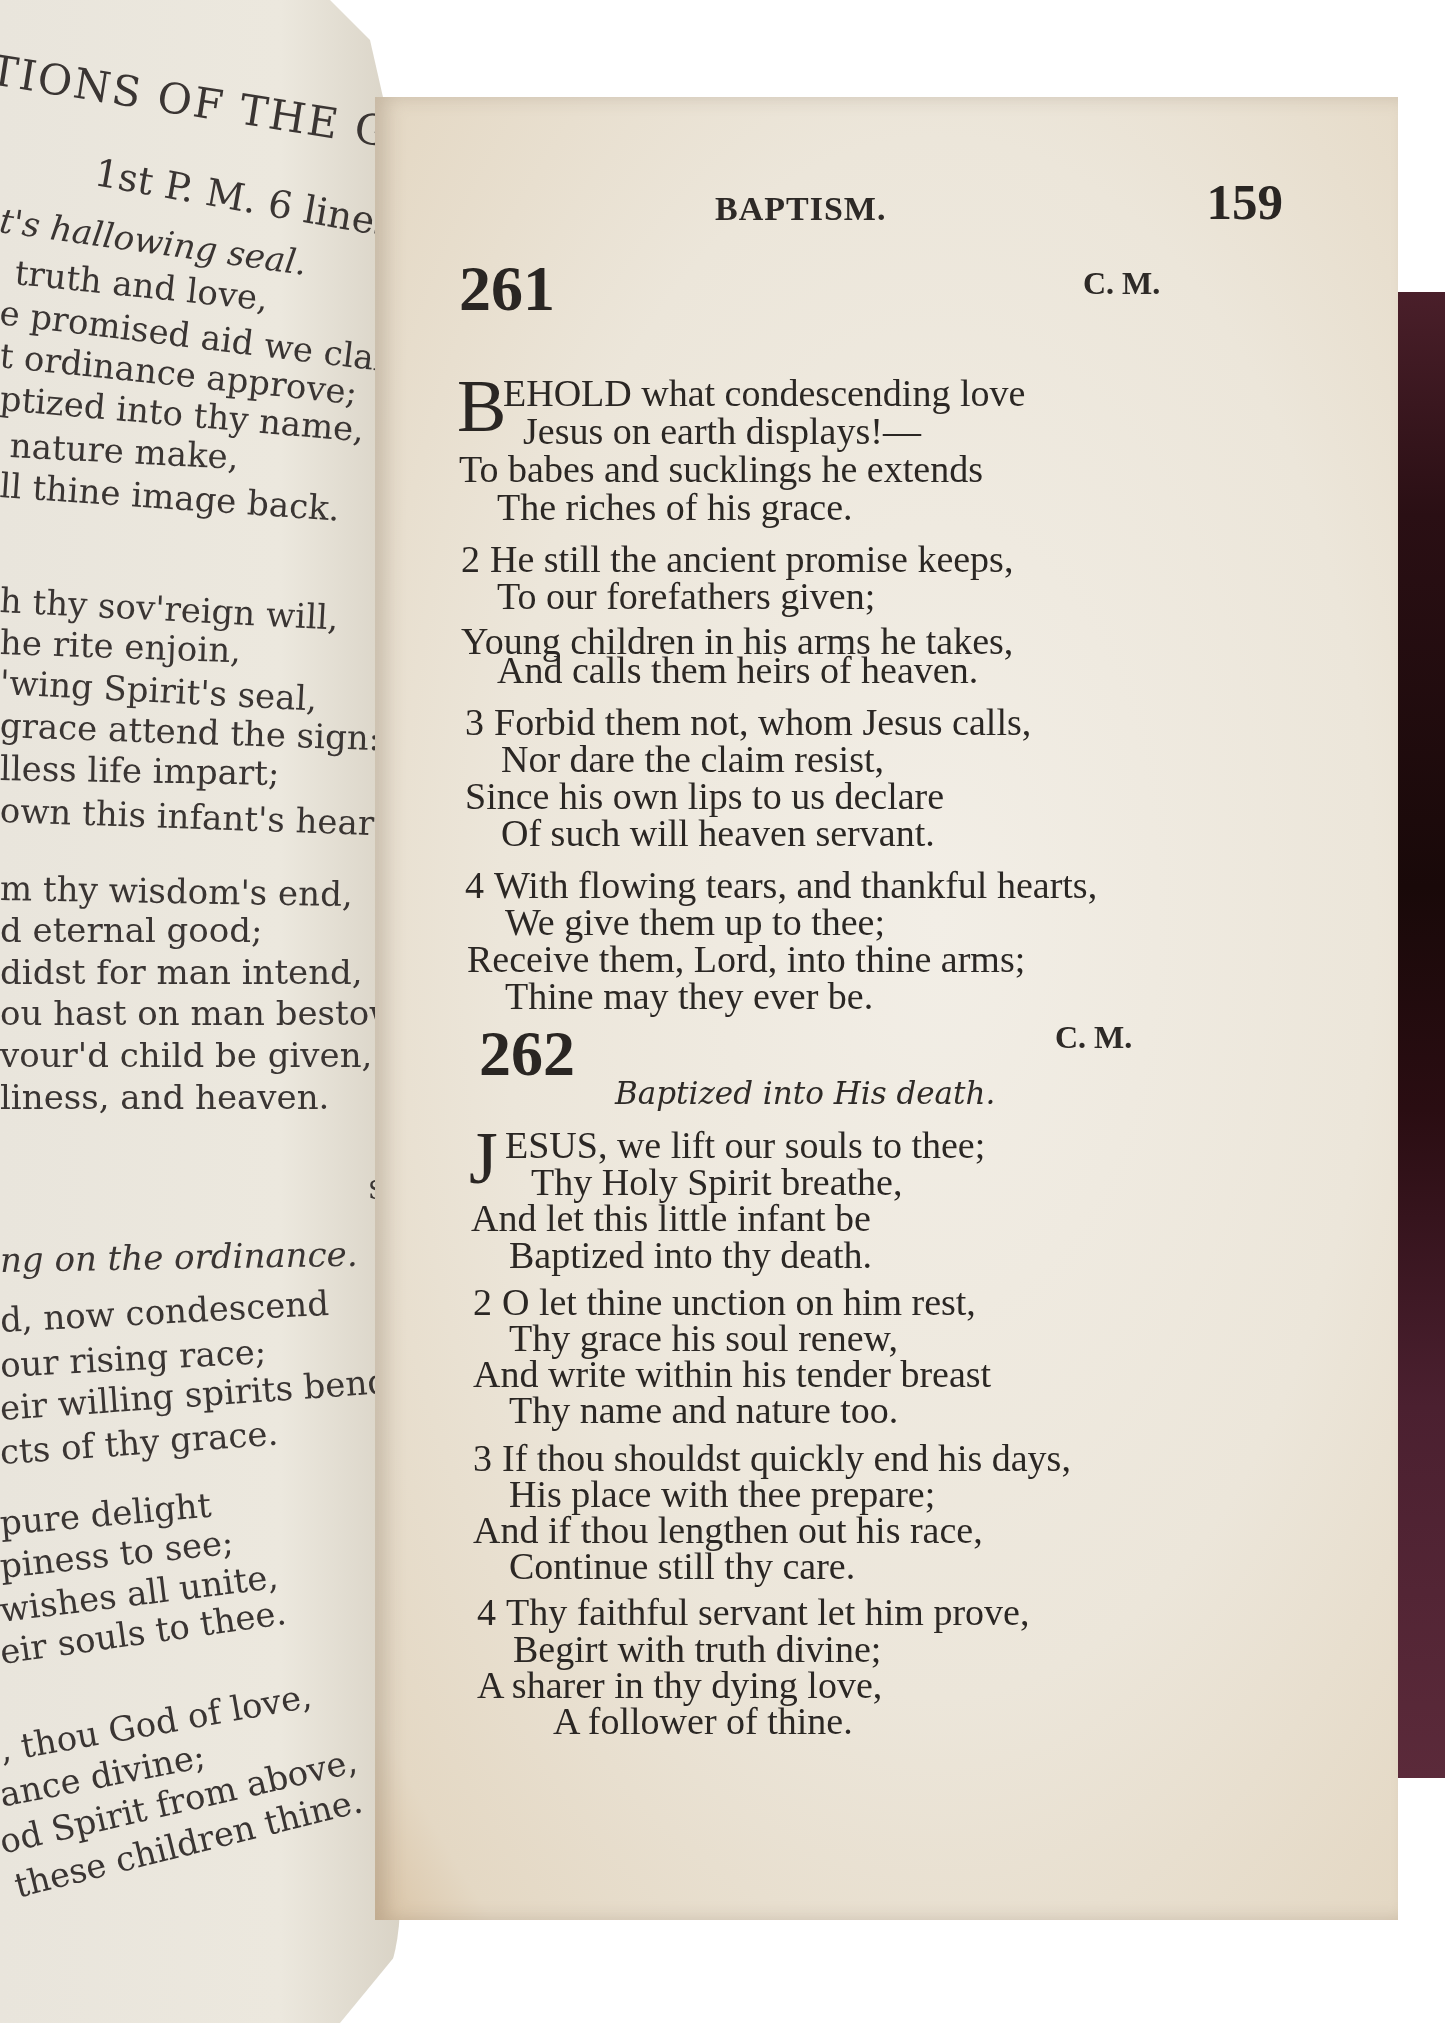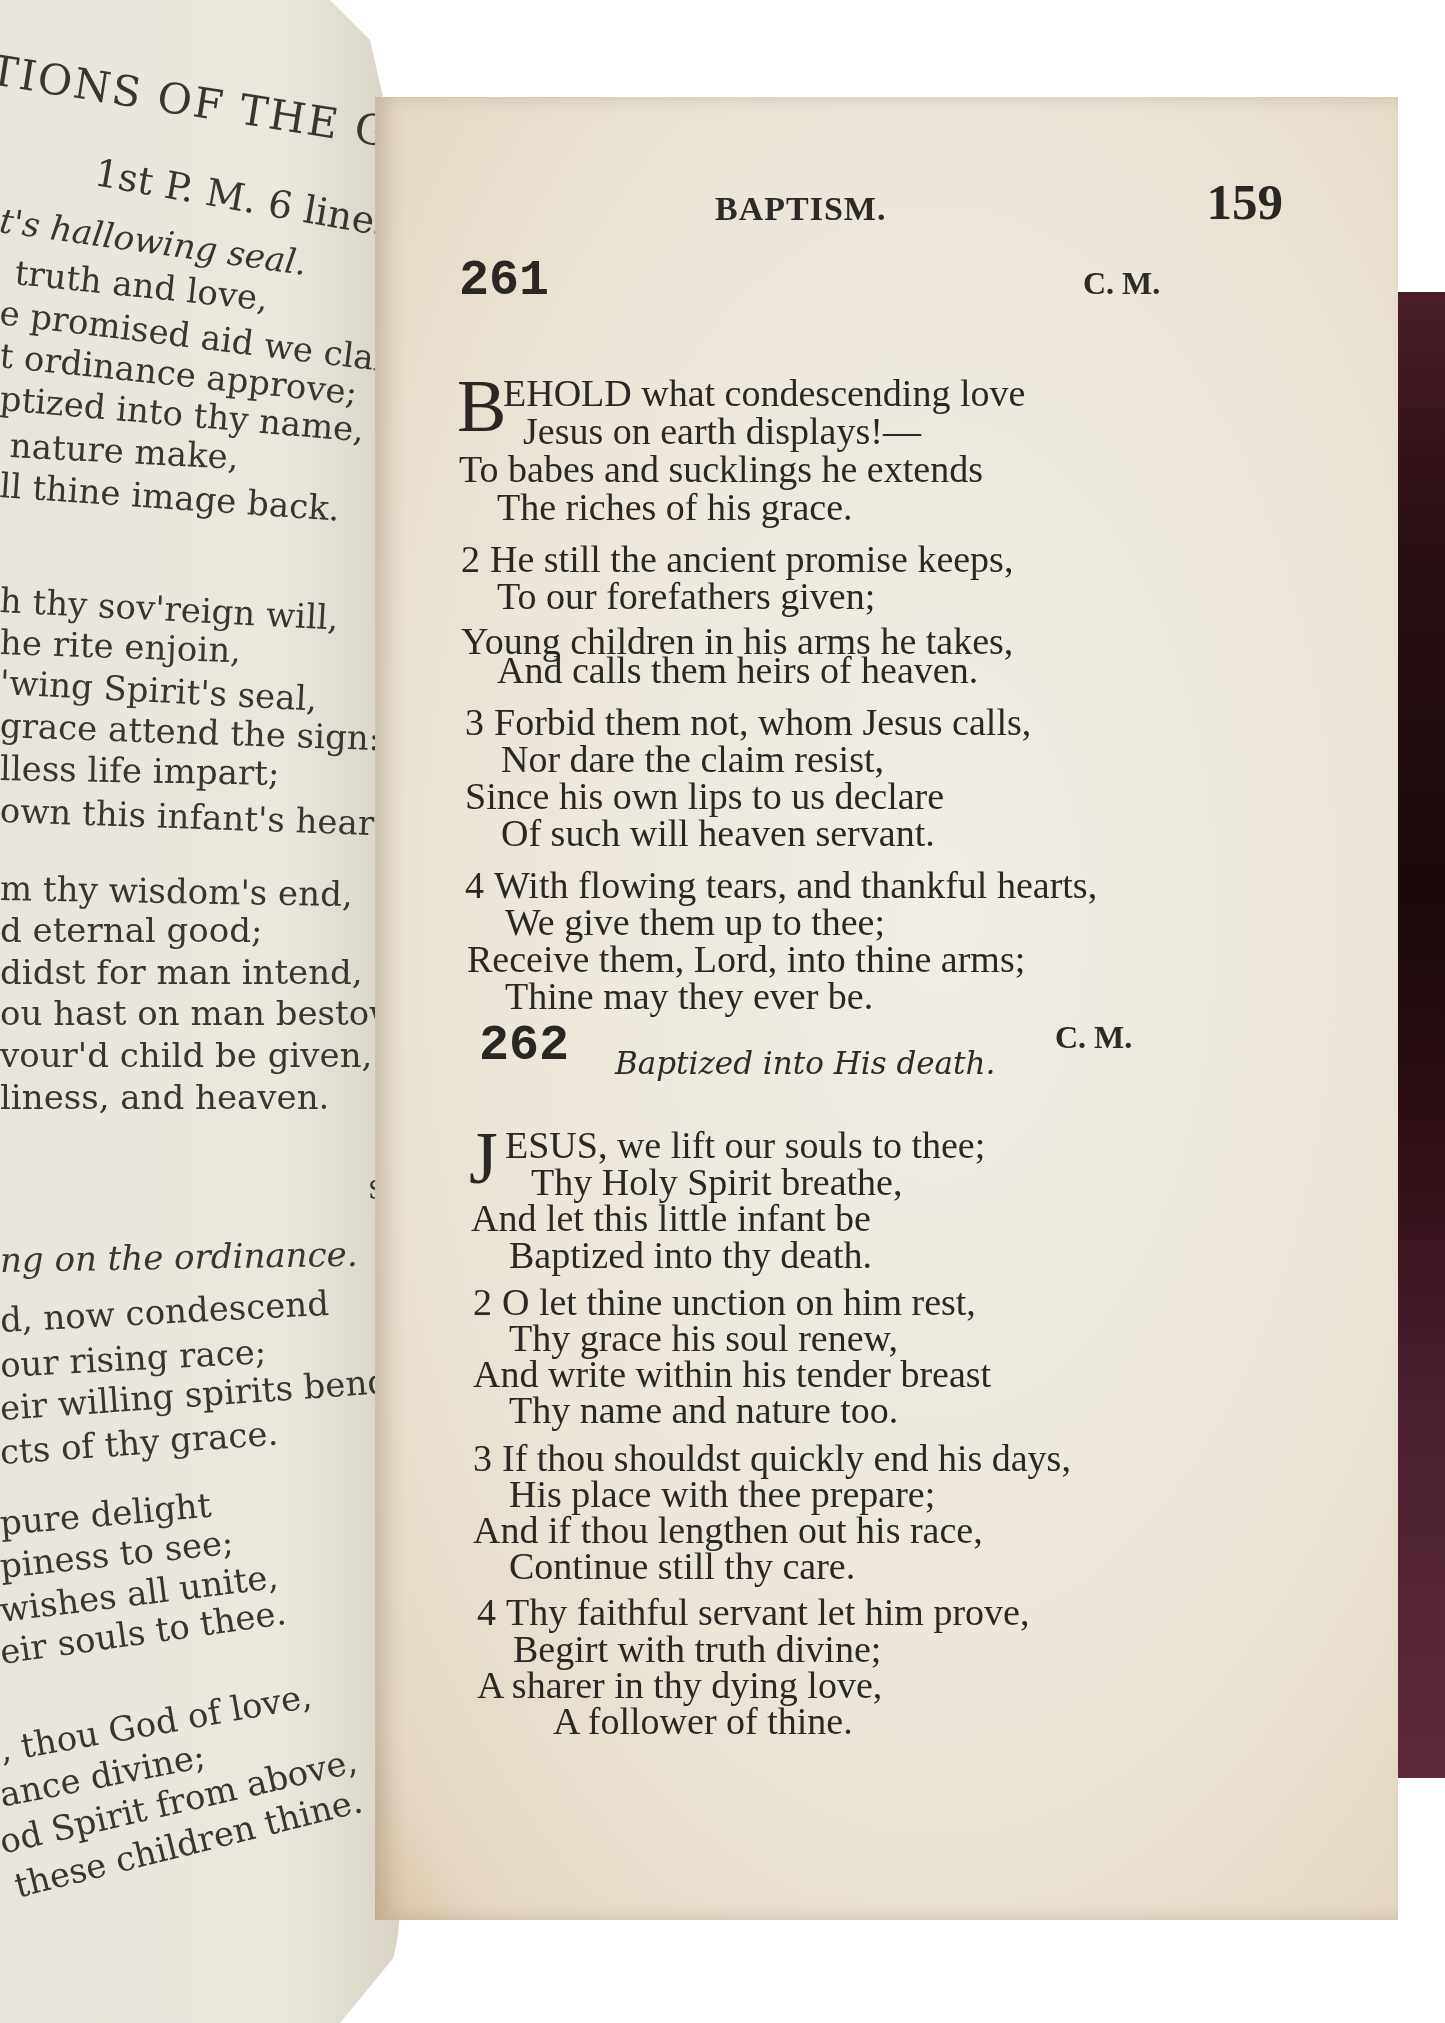--- a/index.html
+++ b/index.html
@@ -36,22 +36,22 @@
   }
   .running-head {
     position: absolute; top: 93px; left: 340px; font-size: 34px; letter-spacing: 1px;
     font-family: "Liberation Serif", serif; font-weight: bold; color: #2e2a27;
   }
   .page-number {
     position: absolute; top: 76px; right: 115px; font-size: 51px; font-weight: bold;
     font-family: "Liberation Serif", serif; color: #2a2623;
   }
   .hymn-number {
-    position: absolute; font-size: 50px; font-weight: bold;
-    font-family: Liberation Mono, monospace; color: #2a2623;
+    position: absolute; font-size: 64px; font-weight: bold;
+    font-family: Liberation Serif, serif; color: #2a2623;
   }
   .meter {
     position: absolute; font-size: 32px; font-weight: bold;
     font-family: "Liberation Serif", serif; color: #2e2a27;
   }
   .hymn-title {
     position: absolute; font-size: 31px; font-style: italic;
     font-family: "DejaVu Serif", serif; color: #2e2a27;
   }
   .verse-line {
@@ -130,21 +130,21 @@
   <div class="verse-line" style="top:677px;left:90px;">Since his own lips to us declare</div>
   <div class="verse-line" style="top:714px;left:126px;">Of such will heaven servant.</div>
 
   <div class="verse-line" style="top:766px;left:90px;"><span class="verse-num">4</span><span>With flowing tears, and thankful hearts,</span></div>
   <div class="verse-line" style="top:803px;left:130px;">We give them up to thee;</div>
   <div class="verse-line" style="top:877px;left:130px;">Thine may they ever be.</div>
   <div class="verse-line" style="top:840px;left:92px;">Receive them, Lord, into thine arms;</div>
 
   <div class="hymn-number" style="top:920px;left:104px;">262</div>
   <div class="meter" style="top:922px;left:680px;">C. M.</div>
-  <div class="hymn-title" style="top:948px;left:240px;">Baptized into His death.</div>
+  <div class="hymn-title" style="top:978px;left:240px;">Baptized into His death.</div>
 
   <div class="dropcap" style="top:1024px;left:94px;">J</div>
   <div class="verse-line" style="top:1026px;left:130px;">ESUS, we lift our souls to thee;</div>
   <div class="verse-line" style="top:1063px;left:156px;">Thy Holy Spirit breathe,</div>
   <div class="verse-line" style="top:1099px;left:96px;">And let this little infant be</div>
   <div class="verse-line" style="top:1136px;left:134px;">Baptized into thy death.</div>
 
   <div class="verse-line" style="top:1183px;left:98px;"><span class="verse-num">2</span><span>O let thine unction on him rest,</span></div>
   <div class="verse-line" style="top:1219px;left:134px;">Thy grace his soul renew,</div>
   <div class="verse-line" style="top:1255px;left:98px;">And write within his tender breast</div>

